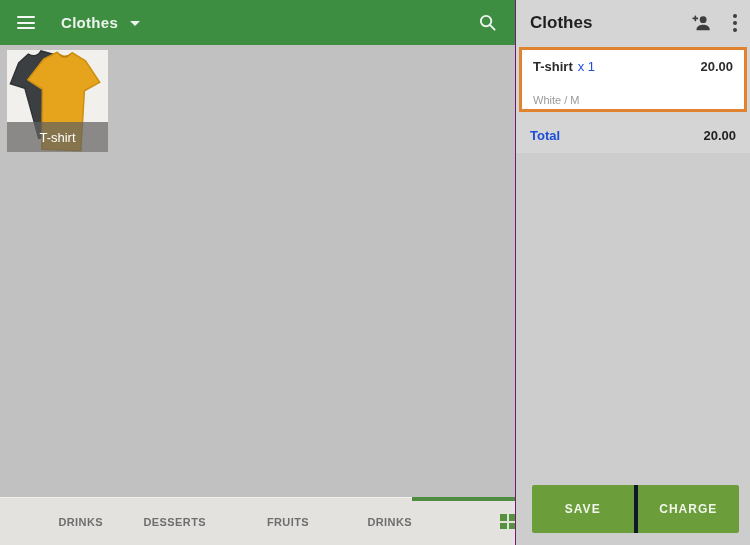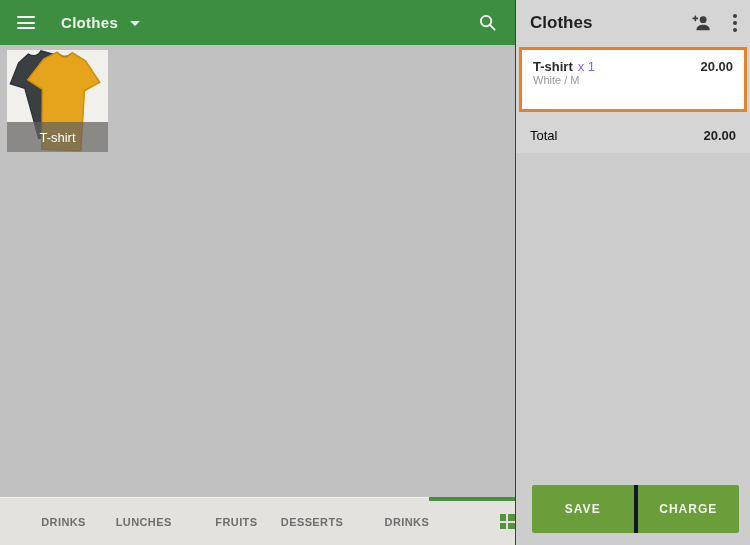--- a/index.html
+++ b/index.html
@@ -88,29 +88,29 @@
 
   .ticket-item-card {
     position: absolute; left: 3px; top: 47px; width: 228px; height: 65px;
     background: #ffffff;
     border: 3px solid #E0822F;
     padding: 9px 11px 0 11px;
     cursor: pointer;
   }
   .item-row1 { display: flex; align-items: baseline; }
   .item-name { font-size: 13px; font-weight: bold; color: #2b2b2b; }
-  .item-qty { font-size: 13px; color: #8b5cf6; margin-left: 5px; }
+  .item-qty { font-size: 13px; color: #1d4ed8; margin-left: 5px; }
   .item-price { margin-left: auto; font-size: 13px; font-weight: bold; color: #2b2b2b; }
-  .item-variant { margin-top: 0; font-size: 11px; color: #9a9a9a; }
+  .item-variant { margin-top: 20px; font-size: 11px; color: #9a9a9a; }
 
   .total-row {
     position: absolute; top: 117px; left: 0; right: 0; height: 36px;
     display: flex; align-items: center; padding: 0 14px;
   }
-  .total-label { font-size: 13px; font-weight: normal; color: #000000; flex: 1; }
+  .total-label { font-size: 13px; font-weight: bold; color: #1d4ed8; flex: 1; }
   .total-amount { font-size: 13px; font-weight: bold; color: #1f1f1f; }
 
   .action-buttons {
     position: absolute; left: 16px; right: 11px; bottom: 12px; height: 48px;
     display: flex; border-radius: 2px; overflow: hidden;
   }
   .action-btn {
     flex: 1; border: none; background: #6B9D3A;
     color: #f2f6ec; font-family: "Liberation Sans", sans-serif;
     font-size: 12px; font-weight: bold; letter-spacing: 1px;
@@ -158,27 +158,24 @@
           <span>T-shirt</span>
         </div>
       </div>
     </div>
 
     <div class="tab-bar">
       <div class="tab">
         <span>DRINKS</span>
       </div>
       <div class="tab">
-        <span>LUNCHES</span>
+        <span>DESSERTS</span>
       </div>
       <div class="tab">
         <span>FRUITS</span>
-      </div>
-      <div class="tab">
-        <span>DESSERTS</span>
       </div>
       <div class="tab">
         <span>DRINKS</span>
       </div>
       <div class="tab active">
         <span class="indicator"></span>
         <span class="grid-icon">
           <span></span>
             <span></span>
             <span></span>

